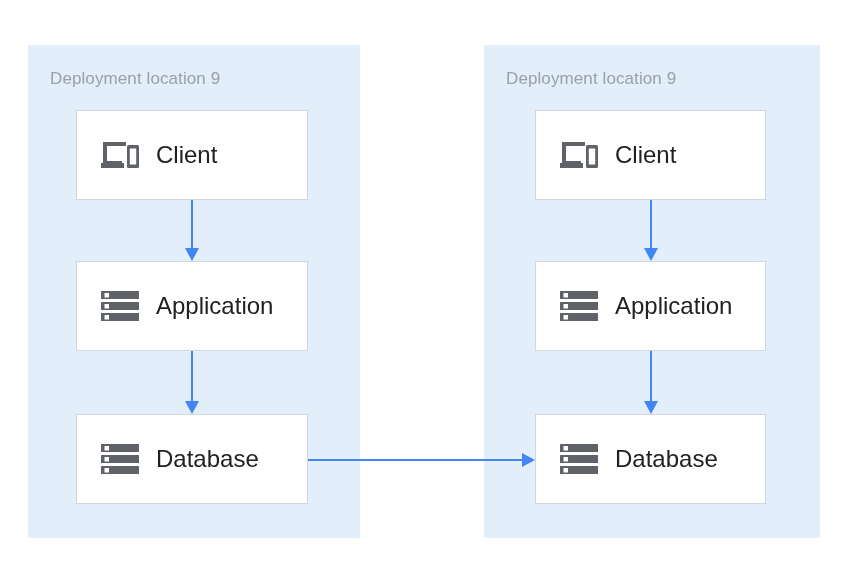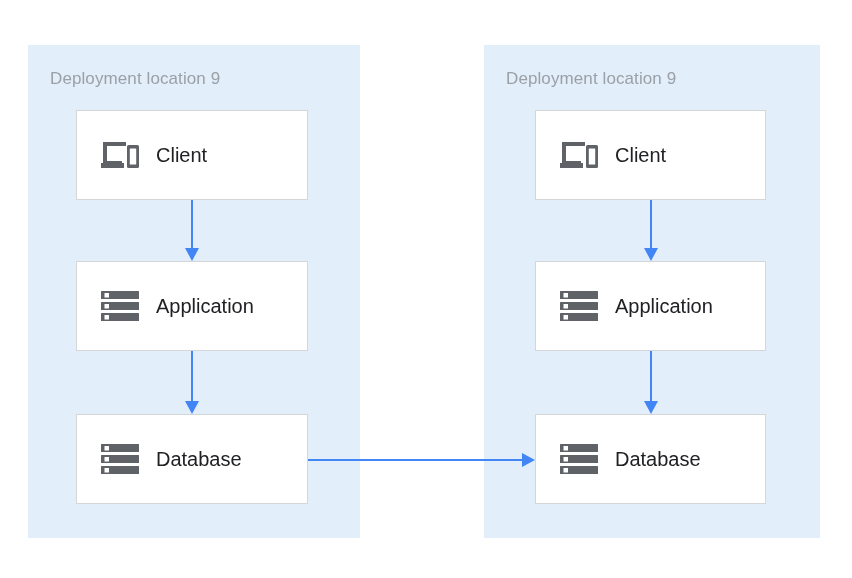--- a/index.html
+++ b/index.html
@@ -45,21 +45,21 @@
     height: 44px;
     margin-left: 21px;
     margin-right: 14px;
     display: flex;
     align-items: center;
     justify-content: center;
   }
   .node-label {
     flex: 0 0 auto;
     color: #202124;
-    font-size: 20px;
+    font-size: 24px;
     line-height: 24px;
     white-space: nowrap;
   }
   .edge {
     position: absolute;
     overflow: visible;
   }
   .edge svg {
     display: block;
     overflow: visible;

